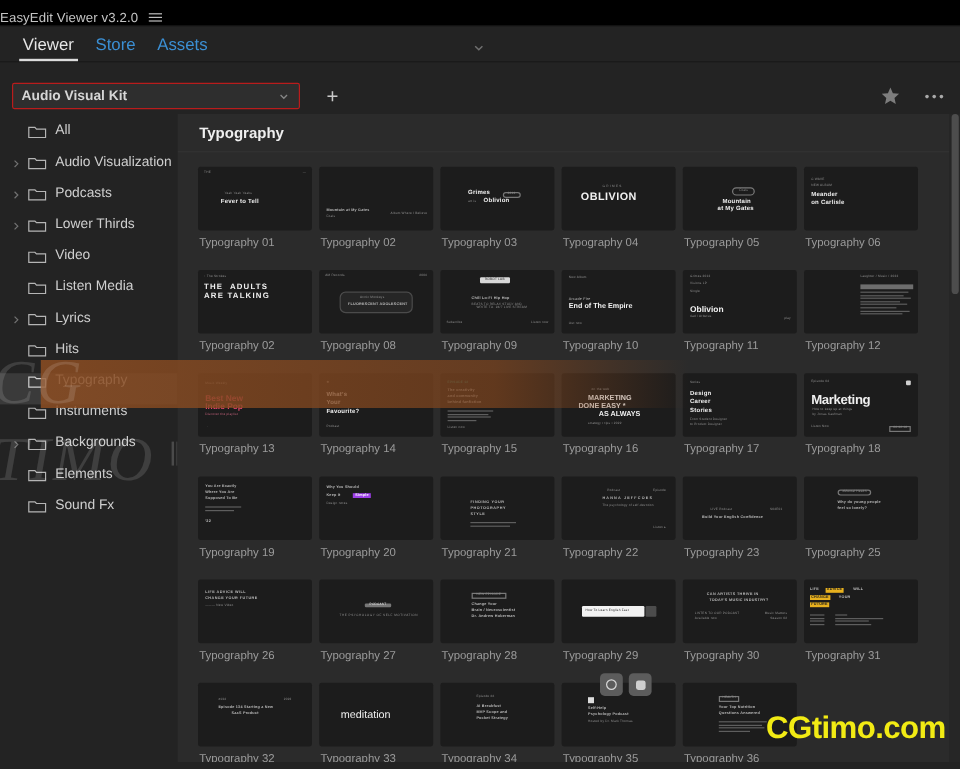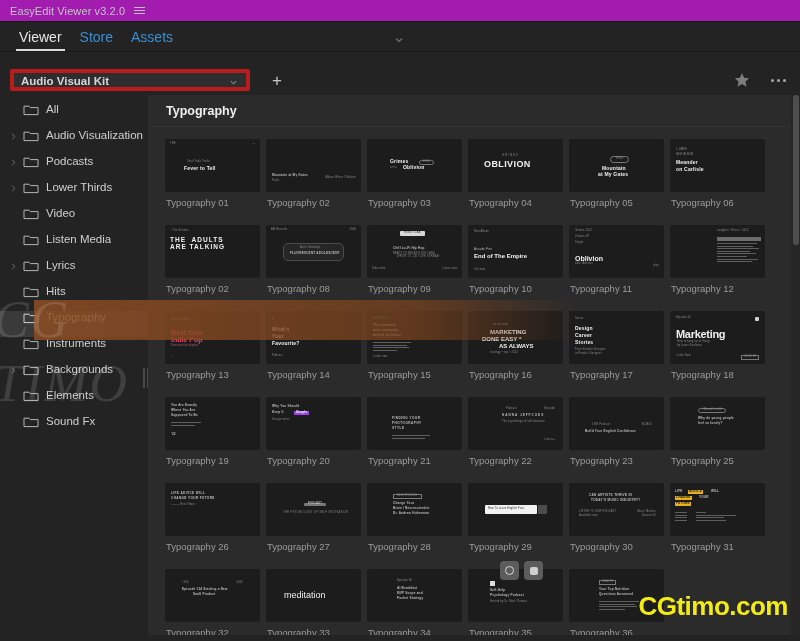--- a/index.html
+++ b/index.html
@@ -7,22 +7,22 @@
     width:800px; height:641px; overflow:hidden;
     background:#1e1e1e;
     font-family:"Liberation Sans", sans-serif;
     color:#c8c8c8;
     -webkit-font-smoothing:antialiased;
   }
   #app{ position:relative; width:800px; height:641px; background:#232323; overflow:hidden; }
 
   
   .titlebar{
-    height:22px; background:#a21caf; display:flex; align-items:center;
-    padding-left:10px; gap:9px; border-bottom:1px solid #171717;
+    height:22px; background:#000000; display:flex; align-items:flex-end;
+    padding-left:0; gap:9px; border-bottom:1px solid #171717;
   }
   .titlebar .apptitle{ font-size:11px; color:#c4c4c4; letter-spacing:.1px; }
   .hamburger{ display:flex; flex-direction:column; justify-content:center; gap:2px; width:13px; height:13px; cursor:pointer;}
   .hamburger i{ display:block; height:1px; background:#bdbdbd; width:11px; }
 
   
   .tabbar{
     height:30px; background:#232323; display:flex; align-items:flex-end;
     padding-left:10px; position:relative; border-bottom:1px solid #1a1a1a;
   }
@@ -37,22 +37,22 @@
   .tabbar .chev{
     position:absolute; left:394px; bottom:6px; width:10px; height:10px; opacity:.45;
   }
 
   
   .kitrow{
     height:30px; background:#232323; display:flex; align-items:center;
     padding:0 10px; gap:8px; margin-top:13px;
   }
   .kitselect{
-    width:240px; height:22px; background:#2e2e2e; border:4px solid #b91c1c; border-radius:2px;
-    display:flex; align-items:flex-end; padding:0 7px; cursor:pointer; position:relative;
+    width:240px; height:22px; background:#2e2e2e; border:1px solid #b91c1c; border-radius:2px;
+    display:flex; align-items:center; padding:0 7px; cursor:pointer; position:relative;
   }
   .kitselect .label{ font-size:11.5px; font-weight:bold; color:#d6d6d6; }
   .kitselect .chev{ position:absolute; right:8px; width:9px; height:9px; opacity:.55; }
   .plusbtn{
     width:20px; height:20px; display:flex; align-items:center; justify-content:center;
     color:#c9c9c9; font-size:17px; line-height:1; cursor:pointer; margin-left:9px; font-weight:300;
   }
   .kitrow .spacer{ flex:1 }
   .staricon{ width:18px; height:18px; cursor:pointer; }
   .dots{ display:flex; gap:3px; align-items:center; margin-left:12px; margin-right:4px; cursor:pointer;}

